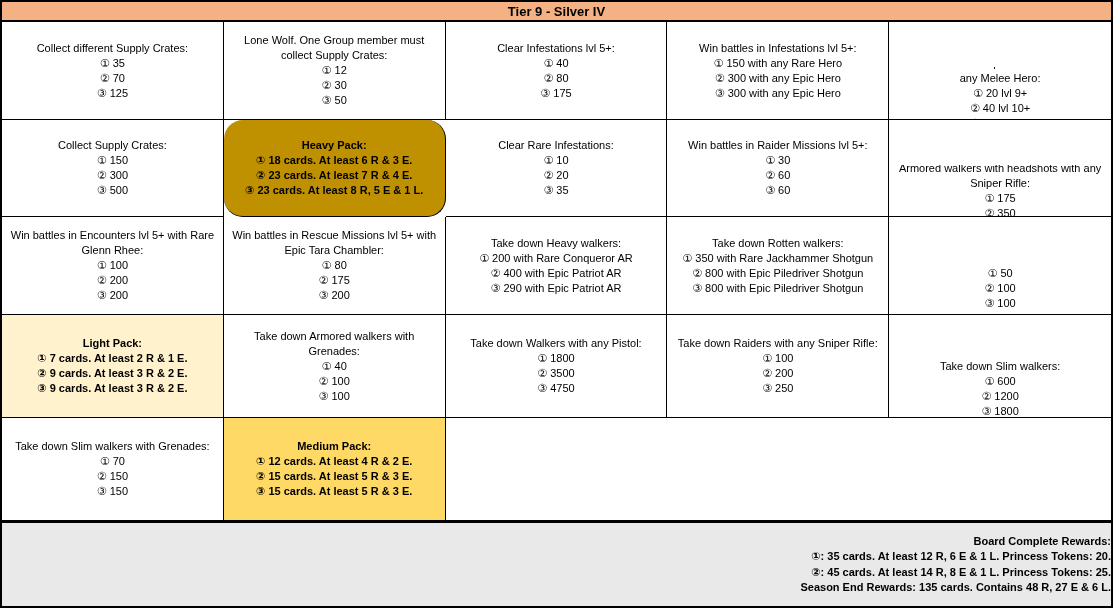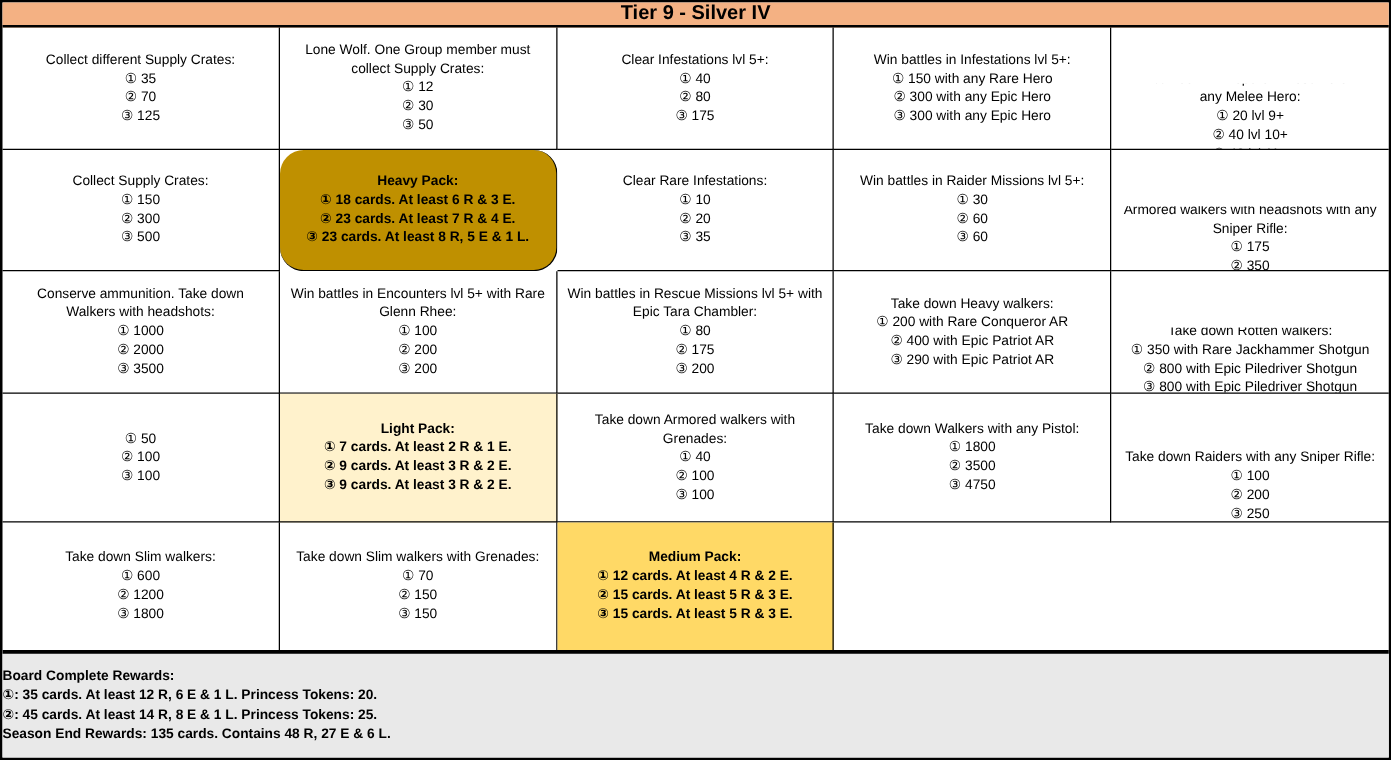--- a/index.html
+++ b/index.html
@@ -11,21 +11,21 @@
     border: 2px solid #000;
     background: #fff;
     display: flex; flex-direction: column;
   }
 
   .board-header {
     height: 20px; flex: 0 0 20px;
     background: var(--header-bg, #F4B183);
     border-bottom: 2px solid #000;
     display: flex; align-items: center; justify-content: center;
-    font-size: 16px; font-weight: bold;
+    font-size: 13px; font-weight: bold;
   }
 
   .grid {
     display: grid;
     grid-template-columns: repeat(5, 1fr);
     grid-template-rows: 98px 97px 98px 103px 102px;
   }
 
   .cell {
     border-right: 1px solid #000;
@@ -42,21 +42,21 @@
 
   .heavy-pack  { background: var(--heavy-bg, #BF9000);  font-weight: bold; border-radius: 19px; }
   .light-pack  { background: var(--light-bg, #FFF2CC);  font-weight: bold; }
   .medium-pack { background: var(--medium-bg, #FFD966); font-weight: bold; }
 
   .board-footer {
     flex: 1 1 auto;
     background: var(--footer-bg, #E9E9E9);
     border-top: 3px solid #000;
     display: flex; flex-direction: column;
-    align-items: flex-start; justify-content: center;
+    align-items: flex-end; justify-content: center;
     text-align: center;
     font-size: 11px; font-weight: bold; line-height: 15.5px;
     padding: 2px 0;
   }
 </style>
 </head>
 <body>
 
 <div class="board">
 
@@ -127,26 +127,20 @@
   </div>
 
 
   <div class="cell">
     <div class="cell-title">Conserve ammunition. Take down Armored walkers with headshots with any Sniper Rifle:</div>
     <div class="cell-line">① 175</div>
     <div class="cell-line">② 350</div>
     <div class="cell-line">③ 700</div>
   </div>
 
-  <div class="cell">
-    <div class="cell-title">Conserve ammunition. Take down Walkers with headshots:</div>
-    <div class="cell-line">① 1000</div>
-    <div class="cell-line">② 2000</div>
-    <div class="cell-line">③ 3500</div>
-  </div>
 
 
   <div class="cell">
     <div class="cell-title">Win battles in Encounters lvl 5+ with Rare Glenn Rhee:</div>
     <div class="cell-line">① 100</div>
     <div class="cell-line">② 200</div>
     <div class="cell-line">③ 200</div>
   </div>
 
   <div class="cell">

